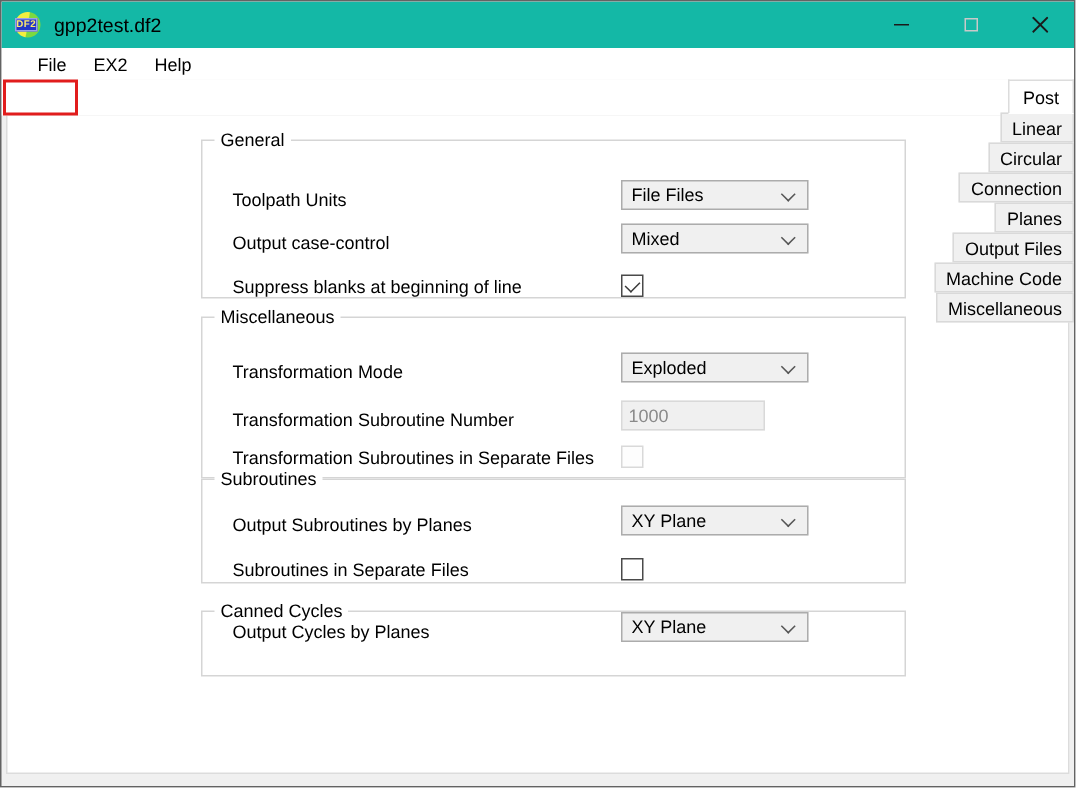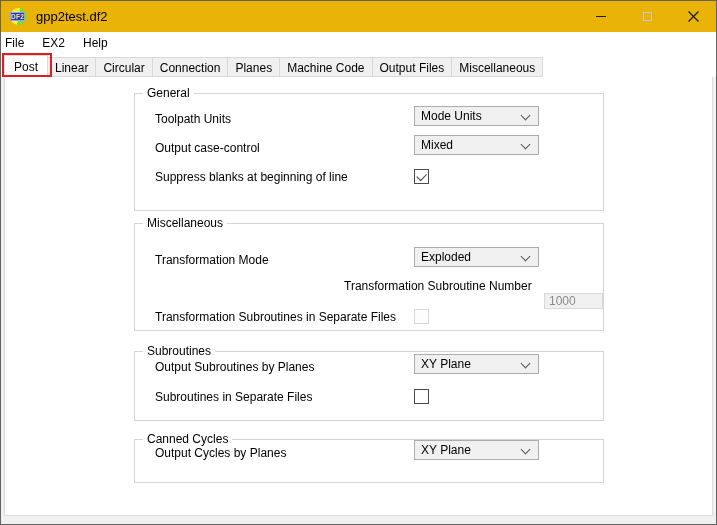--- a/index.html
+++ b/index.html
@@ -2,74 +2,74 @@
 <html><head>
 <meta charset="utf-8">
 <style>
   html,body{margin:0;padding:0;background:#cfcfcf;}
   .window{
     position:relative;width:717px;height:525px;box-sizing:border-box;
     border:1px solid #636363;background:#f0f0f0;overflow:hidden;
     font-family:"Liberation Sans",sans-serif;font-size:12px;color:#000;
   }
   
-  .titlebar{height:31px;background:#eab308;display:flex;align-items:center;}
+  .titlebar{height:31px;background:#14b8a6;display:flex;align-items:center;}
   .app-icon{width:17px;height:17px;margin-left:9px;border-radius:50%;
     background:linear-gradient(100deg,#f3ef3f 48%,#7cd93f 52%);position:relative;flex:none;}
   .app-icon-badge{position:absolute;left:0;top:4px;width:15px;height:9px;background:#2436c7;
     border:1px solid #9aa2e8;color:#ffe96a;font-size:6.5px;font-weight:bold;
     display:flex;align-items:center;justify-content:center;letter-spacing:.3px;box-sizing:border-box;}
   .title{margin-left:9px;font-size:13px;}
   .win-controls{margin-left:auto;display:flex;align-self:flex-start;height:31px;}
   .win-btn{width:46px;height:31px;display:flex;align-items:center;justify-content:center;}
   .glyph-min{width:10px;height:1px;background:#1a1a1a;display:block;}
   .glyph-max{width:9px;height:9px;border:1px solid #c9c9c9;display:block;box-sizing:border-box;}
   .glyph-close{display:block;}
   
   .menubar{height:21px;background:#fff;display:flex;align-items:center;}
   .menu-item{padding:3px 9px;}
-  .menu-item:first-child{padding-left:4px;}
+  .menu-item:first-child{padding-left:24px;}
   
   .tabstrip{height:24px;background:#fff;display:flex;align-items:flex-end;
-    padding-left:3px;position:relative;z-index:3;}
+    padding-left:3px;position:relative;z-index:3;flex-direction:column;}
   .tab{height:20px;box-sizing:border-box;line-height:18px;padding:1px 7px 0;
     background:#f0f0f0;border:1px solid #d9d9d9;white-space:nowrap;}
   .tab + .tab{margin-left:-1px;}
   .tab.selected{height:23px;line-height:21px;background:#fff;border-color:#dcdcdc;
     border-bottom:1px solid #fff;margin-bottom:-1px;position:relative;z-index:4;padding:1px 9px 0;}
   .annotation{position:absolute;left:1px;top:0;width:50px;height:24px;box-sizing:border-box;
     border:2px solid #e11d1d;z-index:6;pointer-events:none;}
   
   .tabpage{position:absolute;left:3px;right:3px;top:75px;bottom:8px;background:#fff;
     border:1px solid #dcdcdc;z-index:1;}
   
   .group{position:relative;margin-left:129px;width:470px;box-sizing:border-box;
     border:1px solid #d5d5d5;background:#fff;}
   .group-title{position:absolute;top:-8px;left:8px;background:#fff;padding:0 4px;}
-  .g1{margin-top:16px;height:118px;padding-top:12px;}
+  .g1{margin-top:16px;height:106px;padding-top:26px;}
   .g2{margin-top:12px;height:108px;padding-top:23px;}
-  .g3{margin-top:20px;height:70px;padding-top:2px;}
+  .g3{margin-top:0;height:70px;padding-top:17px;}
   .g4{margin-top:18px;height:44px;}
   .row{display:flex;align-items:flex-end;height:20px;padding-left:20px;}
   .g1 .row{margin-bottom:9px;}
   .g2 .row-1{margin-bottom:12px;}
-  .g2 .row-2{margin-bottom:5px;flex-direction:column;}
+  .g2 .row-2{margin-bottom:5px;}
   .g3 .row-1{margin-bottom:10px;}
   .lbl{width:259px;flex:none;}
   
   .dropdown{width:125px;height:20px;box-sizing:border-box;background:#f0f0f0;
     border:1px solid #acacac;display:flex;align-items:center;position:relative;padding-left:6px;}
   .chev{position:absolute;right:9px;top:5px;width:6px;height:6px;
     border-right:1px solid #565656;border-bottom:1px solid #565656;transform:rotate(45deg);}
   .checkbox{width:15px;height:15px;box-sizing:border-box;border:1px solid #4a4a4a;
     background:#fff;position:relative;flex:none;}
   .checkbox.checked::after{content:"";position:absolute;left:2px;top:2.5px;width:8px;height:4.5px;
     border-left:1.5px solid #3a3a3a;border-bottom:1.5px solid #3a3a3a;transform:rotate(-45deg);}
   .checkbox.disabled{border-color:#d9d9d9;background:#fdfdfd;}
-  .textbox-disabled{width:59px;height:20px;box-sizing:border-box;background:#f0f0f0;
+  .textbox-disabled{width:96px;height:20px;box-sizing:border-box;background:#f0f0f0;
     border:1px solid #d9d9d9;color:#8a8a8a;font-size:12px;padding:0 0 0 4px;
     font-family:"Liberation Sans",sans-serif;}
 </style>
 </head>
 <body>
 
 <div class="window">
 
   <div class="titlebar">
     <div class="app-icon">
@@ -97,34 +97,34 @@
     <span class="menu-item">EX2</span>
     <span class="menu-item">Help</span>
   </div>
 
   <div class="tabstrip">
     <div class="tab selected">Post</div>
     <div class="tab">Linear</div>
     <div class="tab">Circular</div>
     <div class="tab">Connection</div>
     <div class="tab">Planes</div>
+    <div class="tab">Output Files</div>
     <div class="tab">Machine Code</div>
-    <div class="tab">Output Files</div>
     <div class="tab">Miscellaneous</div>
     <div class="annotation"></div>
   </div>
 
   <div class="tabpage">
 
     <div class="group g1">
       <div class="group-title">General</div>
       <div class="row">
         <span class="lbl">Toolpath Units</span>
         <div class="dropdown">
-          <span>Mode Units</span>
+          <span>File Files</span>
           <span class="chev"></span>
         </div>
       </div>
       <div class="row">
         <span class="lbl">Output case-control</span>
         <div class="dropdown">
           <span>Mixed</span>
           <span class="chev"></span>
         </div>
       </div>

